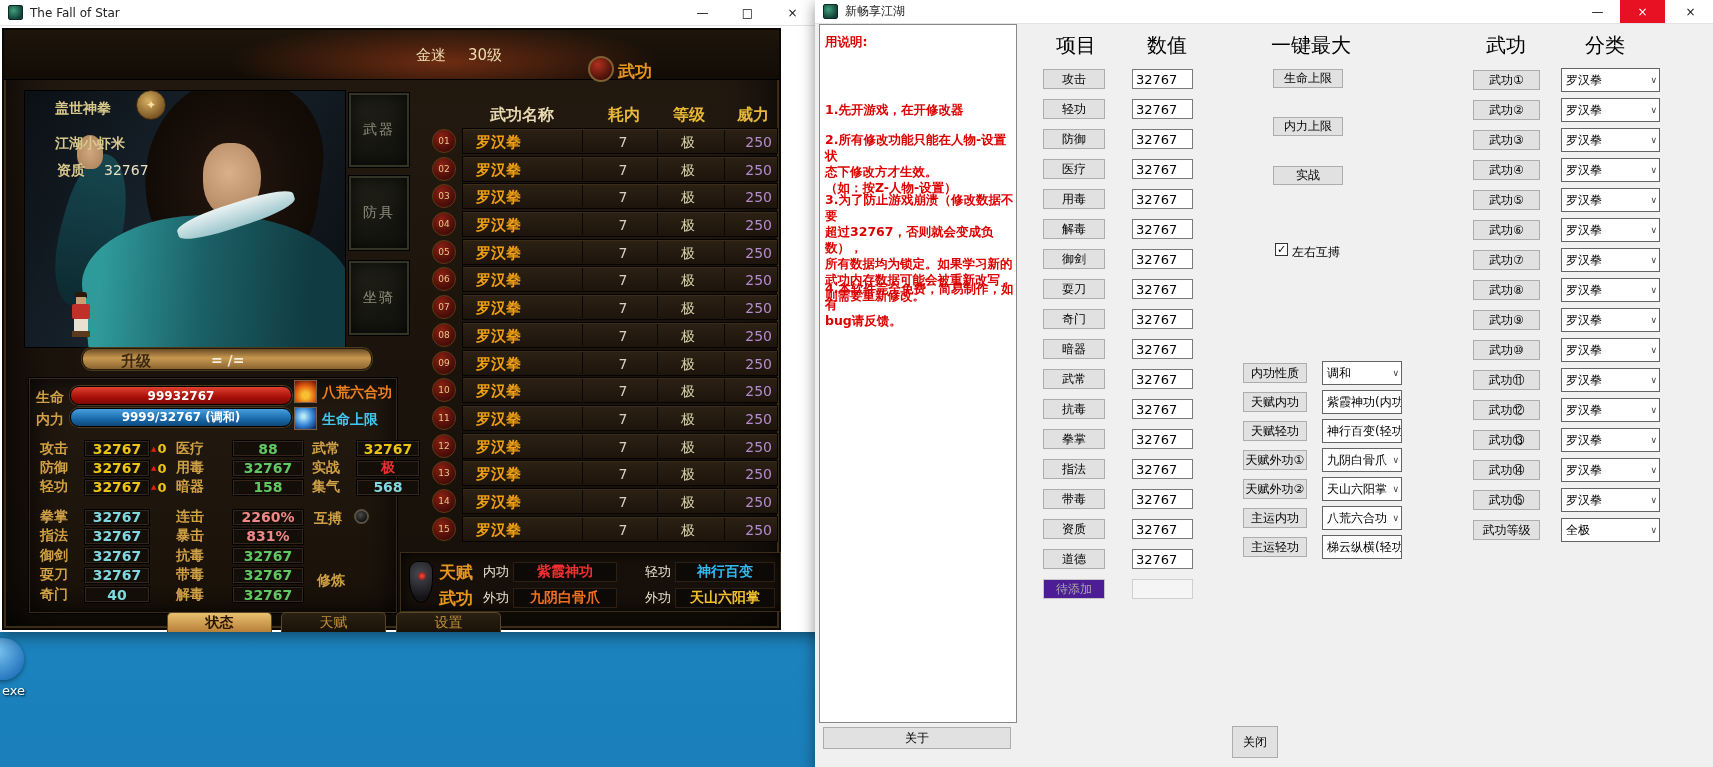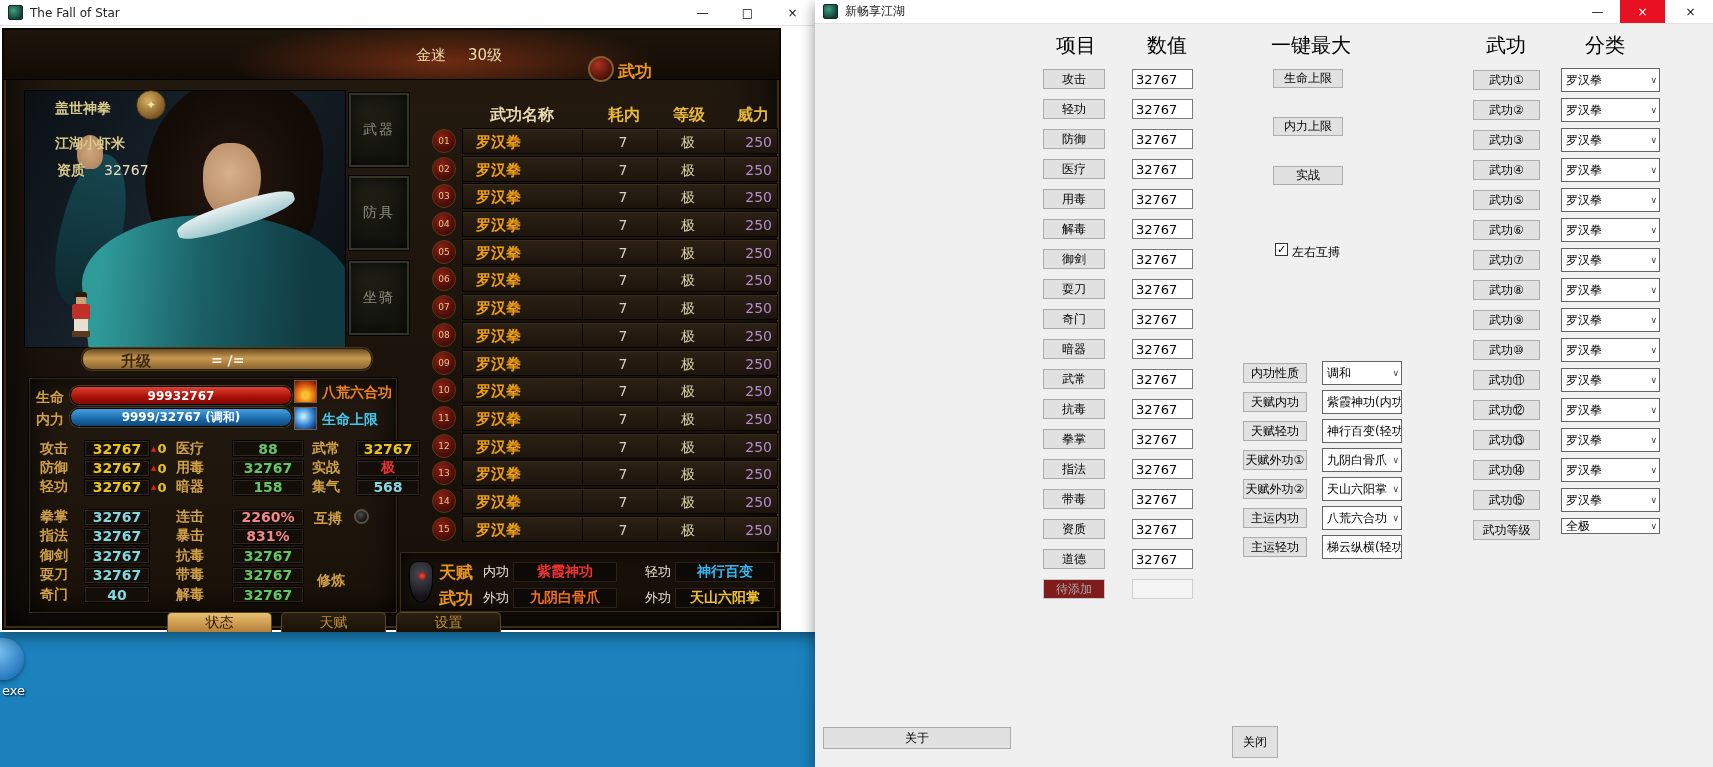--- a/index.html
+++ b/index.html
@@ -125,38 +125,38 @@
   .tal-title{color:#e8951d;font-weight:bold;font-size:17px;width:44px}
   .tal-type{color:#ece4d4;font-size:13px;width:30px}
   .tal-box{width:104px;height:20px;background:#0d0906;border:1px solid #2c2014;
       display:flex;align-items:center;justify-content:center;font-size:14px;font-weight:bold;margin-right:28px}
   .tal-red{color:#f03030}.tal-cyan{color:#30b8f0}.tal-orange{color:#f07020}.tal-gold{color:#f0c030}
 
   .g-tab{position:absolute;top:582px;width:105px;height:20px;cursor:pointer;
       display:flex;align-items:center;justify-content:center;font-size:14px;
       border:1px solid #584828;border-bottom:none;border-radius:5px 5px 0 0;
       background:linear-gradient(#2a2012,#1a1208);color:#c09038}
-  .g-tab.active{background:linear-gradient(#e8c070,#b88038);color:#2a1600;font-weight:normal}
+  .g-tab.active{background:linear-gradient(#e8c070,#b88038);color:#2a1600;font-weight:bold}
 
   
   #desk-icon{position:absolute;left:-18px;top:638px;width:42px;height:42px;border-radius:50%;
       background:radial-gradient(circle at 35% 30%,#7cc4f0,#2878c0 75%);box-shadow:0 2px 5px rgba(0,0,0,.4)}
   #desk-icon-label{position:absolute;left:2px;top:683px;color:#fff;font-size:13px;
       text-shadow:1px 1px 2px #000}
 
   
   #trainer-window{left:815px;top:0;width:898px;height:767px;background:#f0f0f0}
   #trainer-window .titlebar{height:24px}
   #t-left{position:absolute;left:4px;top:24px;width:198px;height:699px;background:#fff;
       border:1px solid #898989;overflow:hidden}
   .t-para{position:absolute;left:5px;color:#dd0000;font-weight:bold;font-size:12.5px;
       line-height:16px;white-space:pre-line}
   .t-btn{position:absolute;background:#e1e1e1;border:1px solid #adadad;font-size:12px;color:#000;
       display:flex;align-items:center;justify-content:center;font-family:inherit;cursor:pointer}
-  .t-btn.disabled{background:#7f1d1d;border-color:#c6c6c6;color:#ababab}
+  .t-btn.disabled{background:#4c1d95;border-color:#c6c6c6;color:#ababab}
   .t-input{border:1px solid #7a7a7a;font-size:13px;padding:0 3px;font-family:inherit;background:#fff}
   .t-input.disabled{background:#f5f5f5;border-color:#cfcfcf}
   .t-dd{background:#fff;border:1px solid #646464;display:flex;align-items:center;
       font-size:12px;padding:0 2px 0 4px;white-space:nowrap;overflow:hidden;cursor:pointer}
   .t-dd .dd-text{flex:0 0 auto}
   .chev{margin-left:auto;font-size:9px;color:#404040;flex:0 0 auto;padding-left:2px}
   .item-row{position:relative;height:20px;margin-bottom:10px;width:160px}
   .item-row .t-btn{left:0;top:0;width:62px;height:20px}
   .item-row .t-input{position:absolute;left:89px;top:0;width:61px;height:20px}
   .dd-row{position:relative;height:24px;margin-bottom:5px;width:170px}
@@ -623,20 +623,34 @@
 
 <div id="trainer-window" class="window">
   <div class="titlebar">
     <span class="app-icon"></span>
     <span class="title-text">新畅享江湖</span>
     <span class="win-btn ic-min" style="left:760px"></span>
     <span class="win-btn ic-close red" style="left:805px"></span>
     <span class="win-btn ic-close" style="left:853px"></span>
   </div>
 
+  <div id="t-left">
+    <div class="t-para" style="top:9px">用说明:</div>
+    <div class="t-para" style="top:77px">1.先开游戏，在开修改器</div>
+    <div class="t-para" style="top:107px">2.所有修改功能只能在人物-设置 状
+态下修改方才生效。
+（如：按Z-人物-设置）</div>
+    <div class="t-para" style="top:167px">3.为了防止游戏崩溃（修改数据不要
+超过32767，否则就会变成负数），
+所有数据均为锁定。如果学习新的
+武功内存数据可能会被重新改写，
+则需要重新修改。</div>
+    <div class="t-para" style="top:256px">4.本软件完全免费，简易制作，如有
+bug请反馈。</div>
+  </div>
   <button class="t-btn" style="left:8px;top:727px;width:188px;height:22px">关于</button>
 
   <span class="t-col-header" style="left:241px;top:32px">项目</span>
   <span class="t-col-header" style="left:332px;top:32px">数值</span>
   <span class="t-col-header" style="left:456px;top:32px">一键最大</span>
   <span class="t-col-header" style="left:671px;top:32px">武功</span>
   <span class="t-col-header" style="left:770px;top:32px">分类</span>
 
   <div class="abs" style="left:228px;top:69px">
 
@@ -914,19 +928,19 @@
 
       <div class="skill-row">
         <button class="t-btn">武功⑮</button>
         <div class="t-dd">
           <span class="dd-text">罗汉拳</span>
           <span class="chev">∨</span>
         </div>
       </div>
     </div>
   <button class="t-btn" style="left:658px;top:520px;width:67px;height:20px">武功等级</button>
-  <div class="t-dd" style="position:absolute;left:746px;top:518px;width:99px;height:16px">
+  <div class="t-dd" style="position:absolute;left:746px;top:518px;width:99px;height:24px">
     <span class="dd-text">全极</span>
     <span class="chev">∨</span>
   </div>
 
   <button class="t-btn" style="left:417px;top:726px;width:46px;height:32px">关闭</button>
 </div>
 
 </body></html>

